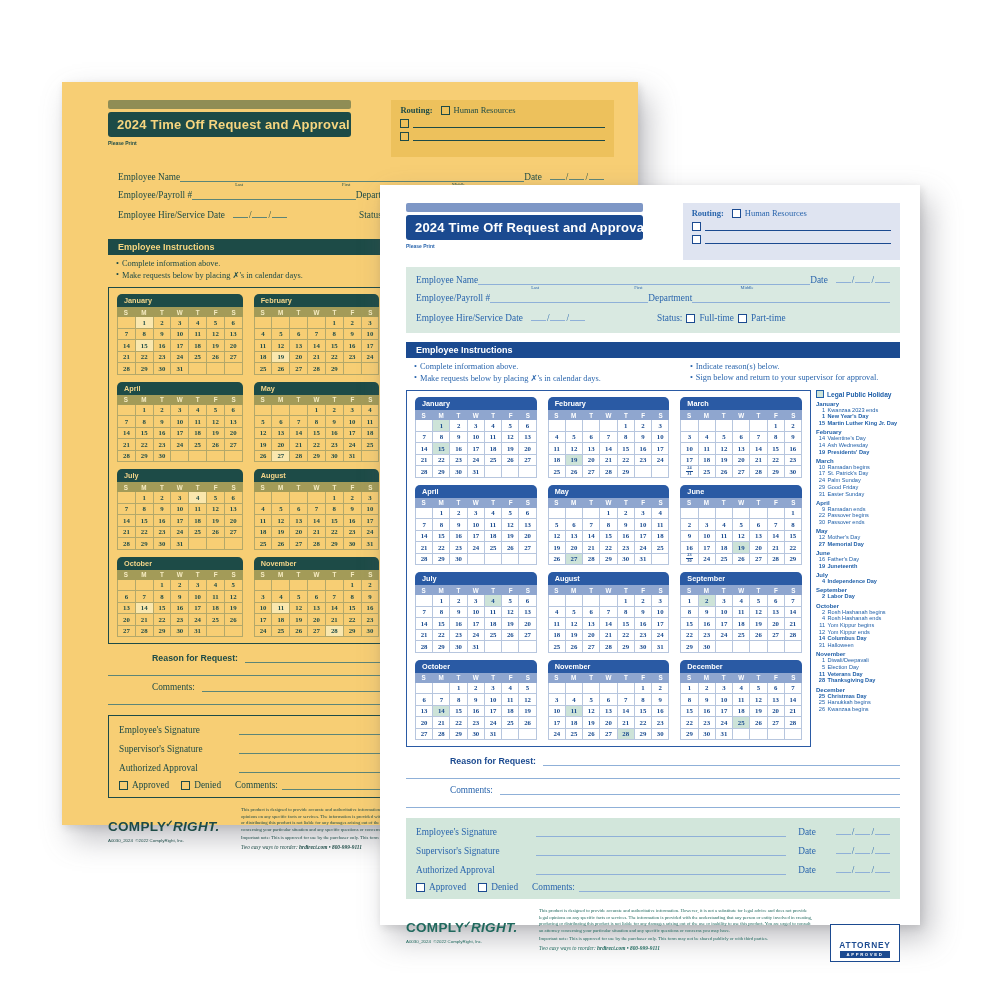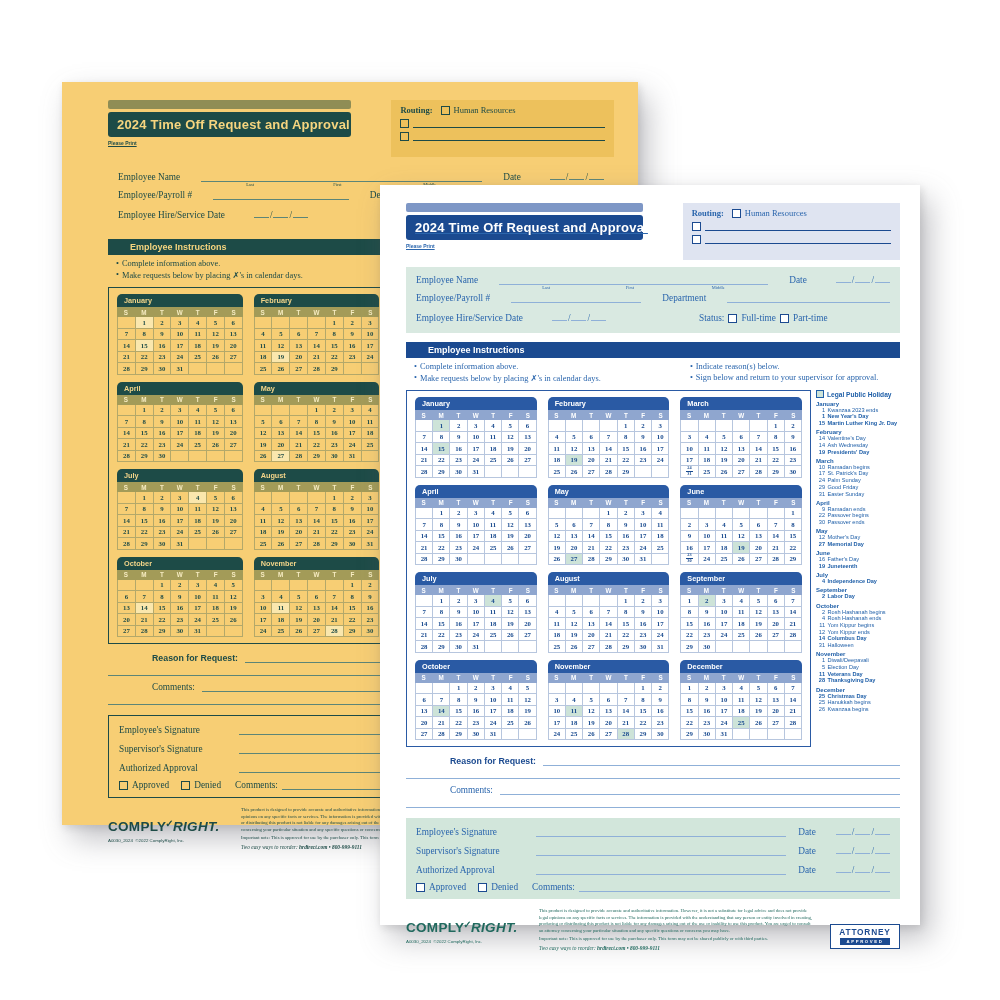--- a/index.html
+++ b/index.html
@@ -14,46 +14,46 @@
     --paper:#ffffff;--accent:#1b4a90;--banner:#1b4a90;--bannerText:#ffffff;--barLight:#7e97c6;
     --routingBg:#dfe4f1;--label:#2b66ad;--line:#8fb0d8;--infoBg:#d9e9e1;
     --mhd:#2a5aa4;--mhdText:#ffffff;--dowBg:#8fa6cf;--dowText:#ffffff;--cellB:#b7c6de;--cellText:#17498e;
     --hl:#cde3d8;--holText:#1f5fa8;--sigBg:#d2e6db;--sigBorder:none;--footText:#20695e;--calBorder:#2a5aa4;}
   .f-inner{box-sizing:border-box;height:100%;padding:18px 20px 0 26px;display:flex;flex-direction:column;
     color:var(--label);font-family:"Liberation Serif",serif;}
   .form--yellow .f-inner{padding-left:46px;padding-right:24px;}
 
   
   .hd{display:flex;justify-content:space-between;align-items:flex-start;}
-  .title-wrap{width:48%;text-decoration:underline;}
+  .title-wrap{width:48%;}
   .bar-light{height:9px;background:var(--barLight);border-radius:2px;margin-bottom:3px;}
   .banner{background:var(--banner);color:var(--bannerText);font-family:"Liberation Sans",sans-serif;font-weight:bold;
     font-size:13px;padding:5px 9px;border-radius:3px;white-space:nowrap;letter-spacing:.2px;}
   .please{font-size:5px;margin-top:3px;font-family:"Liberation Sans",sans-serif;font-weight:bold;}
   .routing{width:44%;background:var(--routingBg);box-sizing:border-box;padding:5px 9px 16px;font-size:8.5px;}
   .routing-row{display:flex;align-items:flex-end;margin-top:4px;gap:4px;}
   .routing-label{font-weight:bold;margin-right:4px;}
   .cb{display:inline-block;width:7px;height:7px;border:1.2px solid var(--accent);background:#fff;flex:none;}
   .form--yellow .cb{background:transparent;}
   .blank{flex:1;border-bottom:1px solid var(--accent);height:8px;}
 
   
   .info{background:var(--infoBg);margin-top:7px;padding:6px 10px 10px;font-size:9.3px;}
-  .irow{display:flex;align-items:flex-end;margin-top:8px;gap:21px;}
+  .irow{display:flex;align-items:flex-end;margin-top:8px;gap:0;}
   .lbl{white-space:nowrap;}
   .fl{flex:1;border-bottom:.9px solid var(--line);height:9px;position:relative;}
   .sub{position:absolute;top:10px;font-size:4.5px;}
   .sub.s1{left:16%;} .sub.s2{left:47%;} .sub.s3{left:79%;}
   .dseg{width:15px;border-bottom:.9px solid var(--line);height:9px;display:inline-block;}
   .slash{padding:0 1px;}
   .statusgrp{margin-left:72px;display:flex;align-items:center;gap:4px;}
 
   
   .ibar{background:var(--banner);color:var(--bannerText);font-family:"Liberation Sans",sans-serif;font-weight:bold;
-    font-size:9px;padding:3px 22px;margin-top:9px;}
+    font-size:9px;padding:3px 10px;margin-top:9px;}
   .ibull{display:flex;font-size:8.4px;padding:4px 2px 5px 8px;}
   .icol{display:flex;flex-direction:column;gap:2px;}
   .icol.l{width:57%;} .icol.r{flex:1;}
   .bullet-item{display:flex;gap:3px;}
 
   
   .calwrap{display:flex;margin-top:2px;}
   .months-grid{flex:1;border:1.5px solid var(--calBorder);padding:6px 8px;display:grid;
     grid-template-columns:repeat(3,1fr);gap:7px 11px;align-content:start;}
   .m-name{background:var(--mhd);color:var(--mhdText);font-family:"Liberation Sans",sans-serif;font-weight:bold;
@@ -95,21 +95,21 @@
   .f-logo{width:116px;flex:none;color:var(--footText);padding-top:12px;}
   .logo{font-family:"Liberation Sans",sans-serif;font-weight:bold;font-size:13.5px;letter-spacing:.3px;white-space:nowrap;}
   .logo .lg-b{font-style:italic;}
   .logo .lg-check{display:inline-block;transform:translateY(-4px);font-size:10px;margin:0 -1px;}
   .f-code{font-size:4.4px;margin-top:4px;white-space:nowrap;font-family:"Liberation Sans",sans-serif;}
   .f-legal{flex:1;font-size:4.7px;line-height:1.4;color:var(--footText);}
   .f-imp{margin-top:2px;}
   .f-reorder{font-style:italic;margin-top:2px;font-size:5.4px;}
   .f-reorder b{font-style:italic;}
   .f-badge{width:64px;flex:none;border:1.5px solid var(--accent);color:var(--accent);text-align:center;
-    padding:2px 2px 3px;margin-top:16px;background:#fff;}
+    padding:15px 2px 3px;margin-top:16px;background:#fff;}
   .form--yellow .f-badge{background:transparent;}
   .badge-t{font-family:"Liberation Sans",sans-serif;font-weight:bold;font-size:8.3px;letter-spacing:.8px;}
   .badge-b{background:var(--accent);color:#fff;font-family:"Liberation Sans",sans-serif;font-weight:bold;
     font-size:4.3px;letter-spacing:1.6px;margin:1px 7px 0;padding:1px 0;}
 </style>
 </head>
 <body>
 
 <div class="form form--yellow">
   <div class="f-inner">

